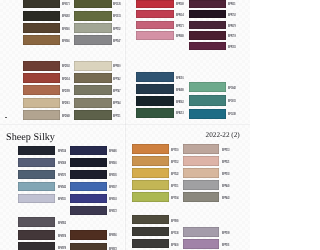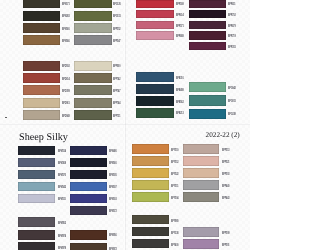--- a/index.html
+++ b/index.html
@@ -99,21 +99,21 @@
       <div class="code" style="left: 103px; top: 45.8px;">BFR741</div>
       <div class="sw" style="left: 64px; top: 82.3px; width: 37px; height: 10.2px; background: rgb(109, 170, 140);"></div>
       <div class="code" style="left: 103px; top: 87.1px;">BFG942</div>
       <div class="sw" style="left: 64px; top: 95.4px; width: 37px; height: 10.2px; background: rgb(66, 128, 122);"></div>
       <div class="code" style="left: 103px; top: 100.2px;">BFG911</div>
       <div class="sw" style="left: 64px; top: 108.5px; width: 37px; height: 10.2px; background: rgb(29, 108, 133);"></div>
       <div class="code" style="left: 103px; top: 113.3px;">BFG338</div>
     </div>
     <div class="page" style="left: 0px; top: 125px; width: 124px; height: 125px;">
       <div class="tex"></div>
-      <div class="title" style="left: 19px; top: 7.6px; font-size: 10.2px; line-height: 10.2px;">Sheep Silky</div>
+      <div class="title" style="left: 6px; top: 7.6px; font-size: 10.2px; line-height: 10.2px;">Sheep Silky</div>
       <div class="sw" style="left: 17.6px; top: 20.6px; width: 37.2px; height: 9.4px; background: rgb(33, 37, 48);"></div>
       <div class="code" style="left: 58px; top: 25px;">BFM514</div>
       <div class="sw" style="left: 17.6px; top: 32.6px; width: 37.2px; height: 9.4px; background: rgb(86, 94, 119);"></div>
       <div class="code" style="left: 58px; top: 37px;">BFM368</div>
       <div class="sw" style="left: 17.6px; top: 44.6px; width: 37.2px; height: 9.4px; background: rgb(79, 96, 115);"></div>
       <div class="code" style="left: 58px; top: 49px;">BFM570</div>
       <div class="sw" style="left: 17.6px; top: 56.6px; width: 37.2px; height: 9.4px; background: rgb(130, 166, 181);"></div>
       <div class="code" style="left: 58px; top: 61px;">BFM542</div>
       <div class="sw" style="left: 17.6px; top: 68.6px; width: 37.2px; height: 9.4px; background: rgb(192, 193, 210);"></div>
       <div class="code" style="left: 58px; top: 73px;">BFM511</div>

